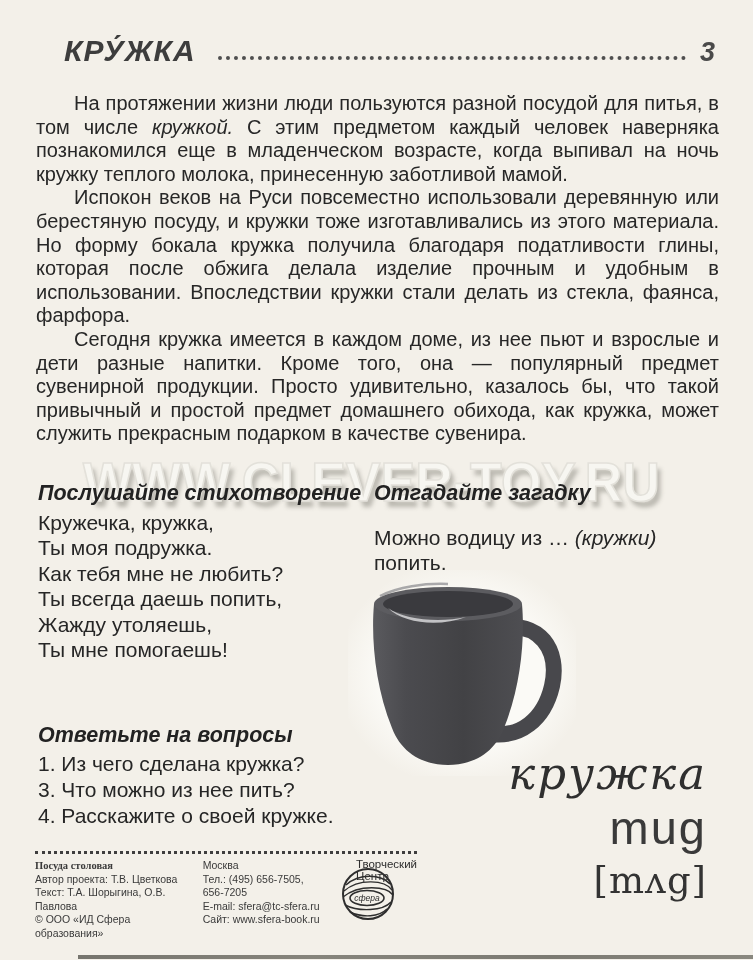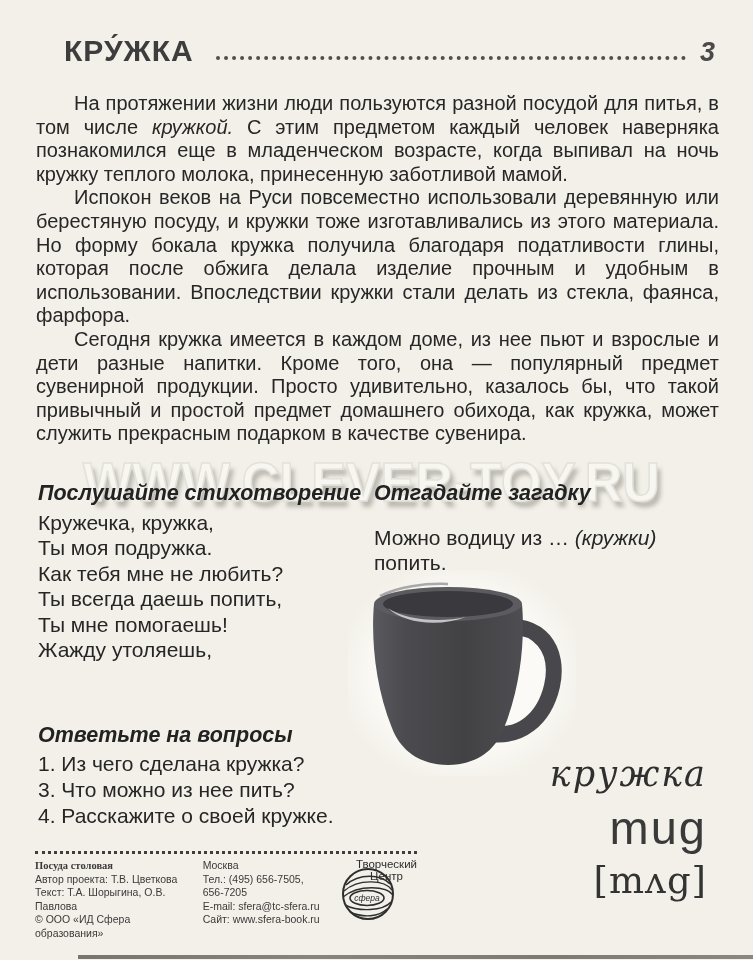--- a/index.html
+++ b/index.html
@@ -4,21 +4,21 @@
 <style>
   * { margin:0; padding:0; box-sizing:border-box; }
   body { background:#888; font-family:"Liberation Sans", sans-serif; }
   .page {
     position:relative; width:753px; height:960px; margin:0 auto;
     background:#f3f0e9; overflow:hidden; color:#262626;
   }
   
   .header { position:absolute; top:34px; left:64px; right:38px;
     display:flex; align-items:flex-end; }
-  .page-title { font-size:30px; font-weight:bold; 
+  .page-title { font-size:30px; font-weight:bold; font-style:italic;
     color:#3d3d3d; letter-spacing:1px; white-space:nowrap; }
   .leader { flex:1; border-bottom:4px dotted #4f4f4f; margin:0 14px 8px 22px; height:10px; }
   .page-num { font-size:27px; font-weight:bold; font-style:italic; color:#4a4a4a; padding-bottom:0px; }
   
   .bodytext { position:absolute; top:92px; left:36px; width:683px;
     font-size:20px; line-height:23.6px; text-align:justify; color:#272727; }
   .bodytext p { text-indent:38px; }
   .em { font-style:italic; }
   
   .watermark { position:absolute; top:452px; left:83px; width:630px;
@@ -36,33 +36,33 @@
   
   .questions { position:absolute; top:697px; left:38px; width:360px; z-index:2;margin-top:26px; }
   .questions .col-heading { margin-bottom:3px; }
   .questions .line { font-size:21px; line-height:26px; }
   
   .mug-photo { position:absolute; top:570px; left:348px; width:228px; height:206px;
     background:radial-gradient(ellipse at 50% 50%, #fbfaf6 52%, rgba(251,250,246,0) 78%); }
   
   .vocab { position:absolute; top:748px; right:46px; text-align:right; z-index:2; }
   .vocab-ru { font-family:"DejaVu Serif", serif; font-style:italic;
-    font-size:35px; color:#2f2f2f; letter-spacing:2px; line-height:52px; }
+    font-size:45px; color:#2f2f2f; letter-spacing:2px; line-height:52px; }
   .vocab-en { font-size:47px; color:#3a3a3a; letter-spacing:2px; line-height:55px; }
   .vocab-tr { font-family:"DejaVu Serif", serif; font-size:37px; color:#333;
     line-height:52px; letter-spacing:1px; }
   
   .footer { position:absolute; top:851px; left:35px; width:382px;
     border-top:3px dotted #3e3e3e; padding-top:5px;
     display:flex; gap:14px; color:#3a3a3a; }
   .footer .c1 { width:158px; font-size:10.5px; line-height:13.5px; }
   .footer .c1 .bold { font-weight:bold;font-family:Liberation Serif, serif; }
   .footer .c2 { width:128px; font-size:10.5px; line-height:13.5px; }
   .logo { position:relative; width:78px; height:62px; }
-  .logo-text { position:absolute; top:0; right:0; text-align:center;
+  .logo-text { position:absolute; top:0; right:0; text-align:left;
     font-size:11.5px; line-height:11.5px; color:#2e2e2e; }
   .logo-globe { position:absolute; left:0; top:8px; }
   
   .scan-edge { position:absolute; bottom:1px; left:78px; right:0; height:4px;
     background:linear-gradient(90deg,#57564f,#6b6a61 35%,#5e5d55 70%,#6f6e65); opacity:.8; }
 </style>
 </head>
 <body>
 
 <div class="page">
@@ -80,22 +80,22 @@
   </div>
 
   <div class="watermark">WWW.CLEVER-TOY.RU</div>
 
   <div class="poem">
     <div class="col-heading">Послушайте стихотворение</div>
     <div class="line">Кружечка, кружка,</div>
     <div class="line">Ты моя подружка.</div>
     <div class="line">Как тебя мне не любить?</div>
     <div class="line">Ты всегда даешь попить,</div>
+    <div class="line">Жажду утоляешь,</div>
     <div class="line">Ты мне помогаешь!</div>
-    <div class="line">Жажду утоляешь,</div>
   </div>
 
   <div class="riddle">
     <div class="col-heading">Отгадайте загадку</div>
     <div class="line"><span>Можно водицу из … </span><span class="em">(кружки)</span><span> попить.</span></div>
   </div>
 
   <div class="mug-photo">
     <svg width="228" height="206" viewBox="0 0 228 206">
       <defs>

